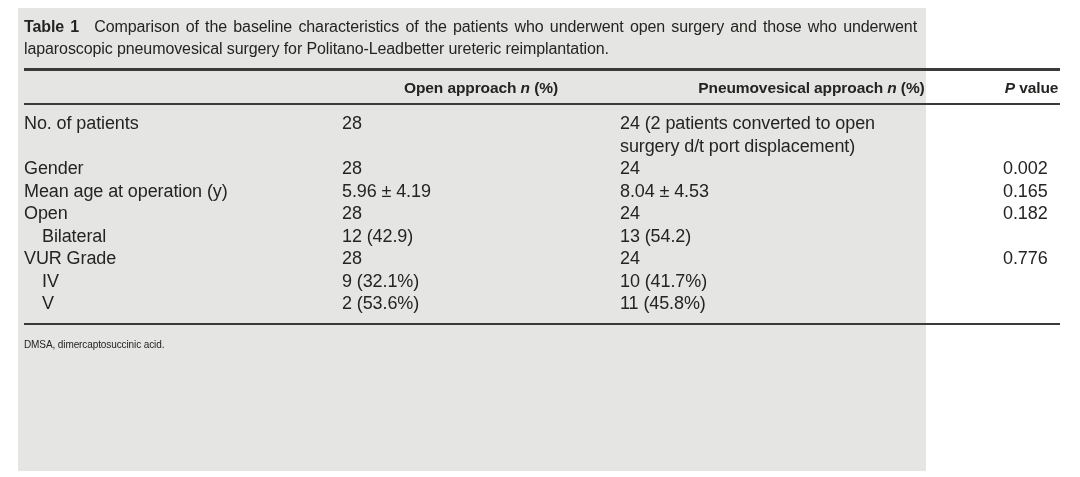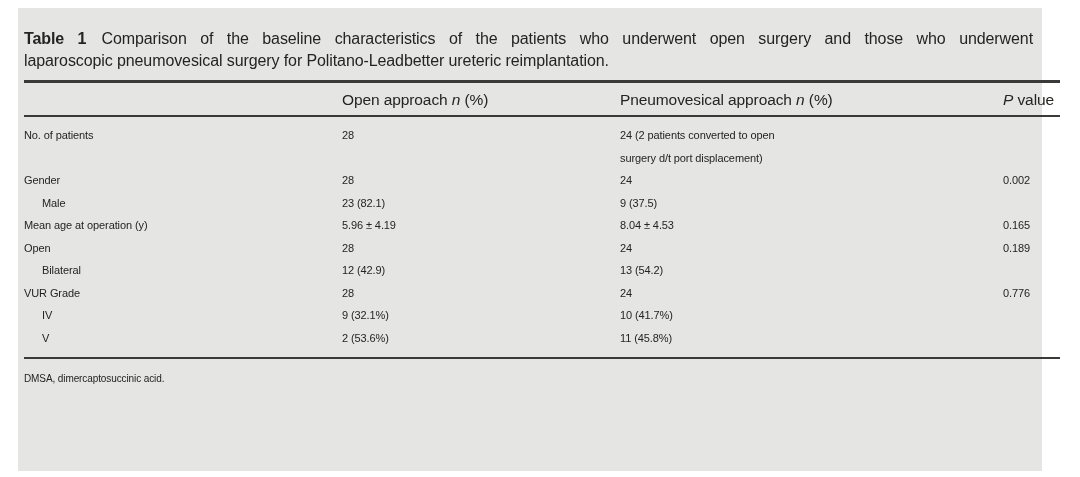--- a/index.html
+++ b/index.html
@@ -12,24 +12,24 @@
     width:1080px;height:477px;
     background:#ffffff;
     font-family:"Liberation Sans", sans-serif;
     color:var(--text);
     position:relative;
     overflow:hidden;
   }
   .panel{
     position:absolute;
     left:18px;top:8px;
-    width:1024px;height:463px;
+    width:908px;height:463px;
     background:var(--panel-bg);
     box-sizing:border-box;
-    padding:20px 9px 0 6px;
+    padding:8px 9px 0 6px;
   }
   .caption{
     font-size:16px;
     line-height:22px;
     margin:0 0 8px 0;
     letter-spacing:-0.1px;
   }
   .cap-line1{
     display:block;
     text-align:justify;
@@ -43,31 +43,31 @@
     margin-right:15px;
   }
   table.tbl{
     width:100%;
     border-collapse:collapse;
     table-layout:fixed;
     border-top:3px solid var(--rule);
     border-bottom:2px solid var(--rule);
   }
   .tbl th{
-    text-align:left;
-    font-weight:normal;
+    text-align:center;
+    font-weight:bold;
     font-size:15.5px;
     line-height:22px;
     padding:6px 0 4px 0;
     border-bottom:2px solid var(--rule);
     vertical-align:bottom;
     letter-spacing:-0.1px;
   }
   .tbl td{
-    font-size:11px;
+    font-size:18px;
     line-height:22.5px;
     padding:0;
     vertical-align:top;
     white-space:pre-line;
     letter-spacing:-0.1px;
   }
   .tbl tbody tr:first-child td{padding-top:7px;}
   .tbl tbody tr:last-child td{padding-bottom:8px;}
   .tbl td.indent{padding-left:18px;}
   .footnote{
@@ -111,36 +111,30 @@
 surgery d/t port displacement)</td>
     <td></td>
   </tr>
         <tr>
     <td>Gender</td>
     <td>28</td>
     <td>24</td>
     <td>0.002</td>
   </tr>
         <tr>
-    <td class="indent">Male</td>
-    <td>23 (82.1)</td>
-    <td>9 (37.5)</td>
-    <td></td>
-  </tr>
-        <tr>
     <td>Mean age at operation (y)</td>
     <td>5.96 ± 4.19</td>
     <td>8.04 ± 4.53</td>
     <td>0.165</td>
   </tr>
         <tr>
     <td>Open</td>
     <td>28</td>
     <td>24</td>
-    <td>0.189</td>
+    <td>0.182</td>
   </tr>
         <tr>
     <td class="indent">Bilateral</td>
     <td>12 (42.9)</td>
     <td>13 (54.2)</td>
     <td></td>
   </tr>
         <tr>
     <td>VUR Grade</td>
     <td>28</td>

